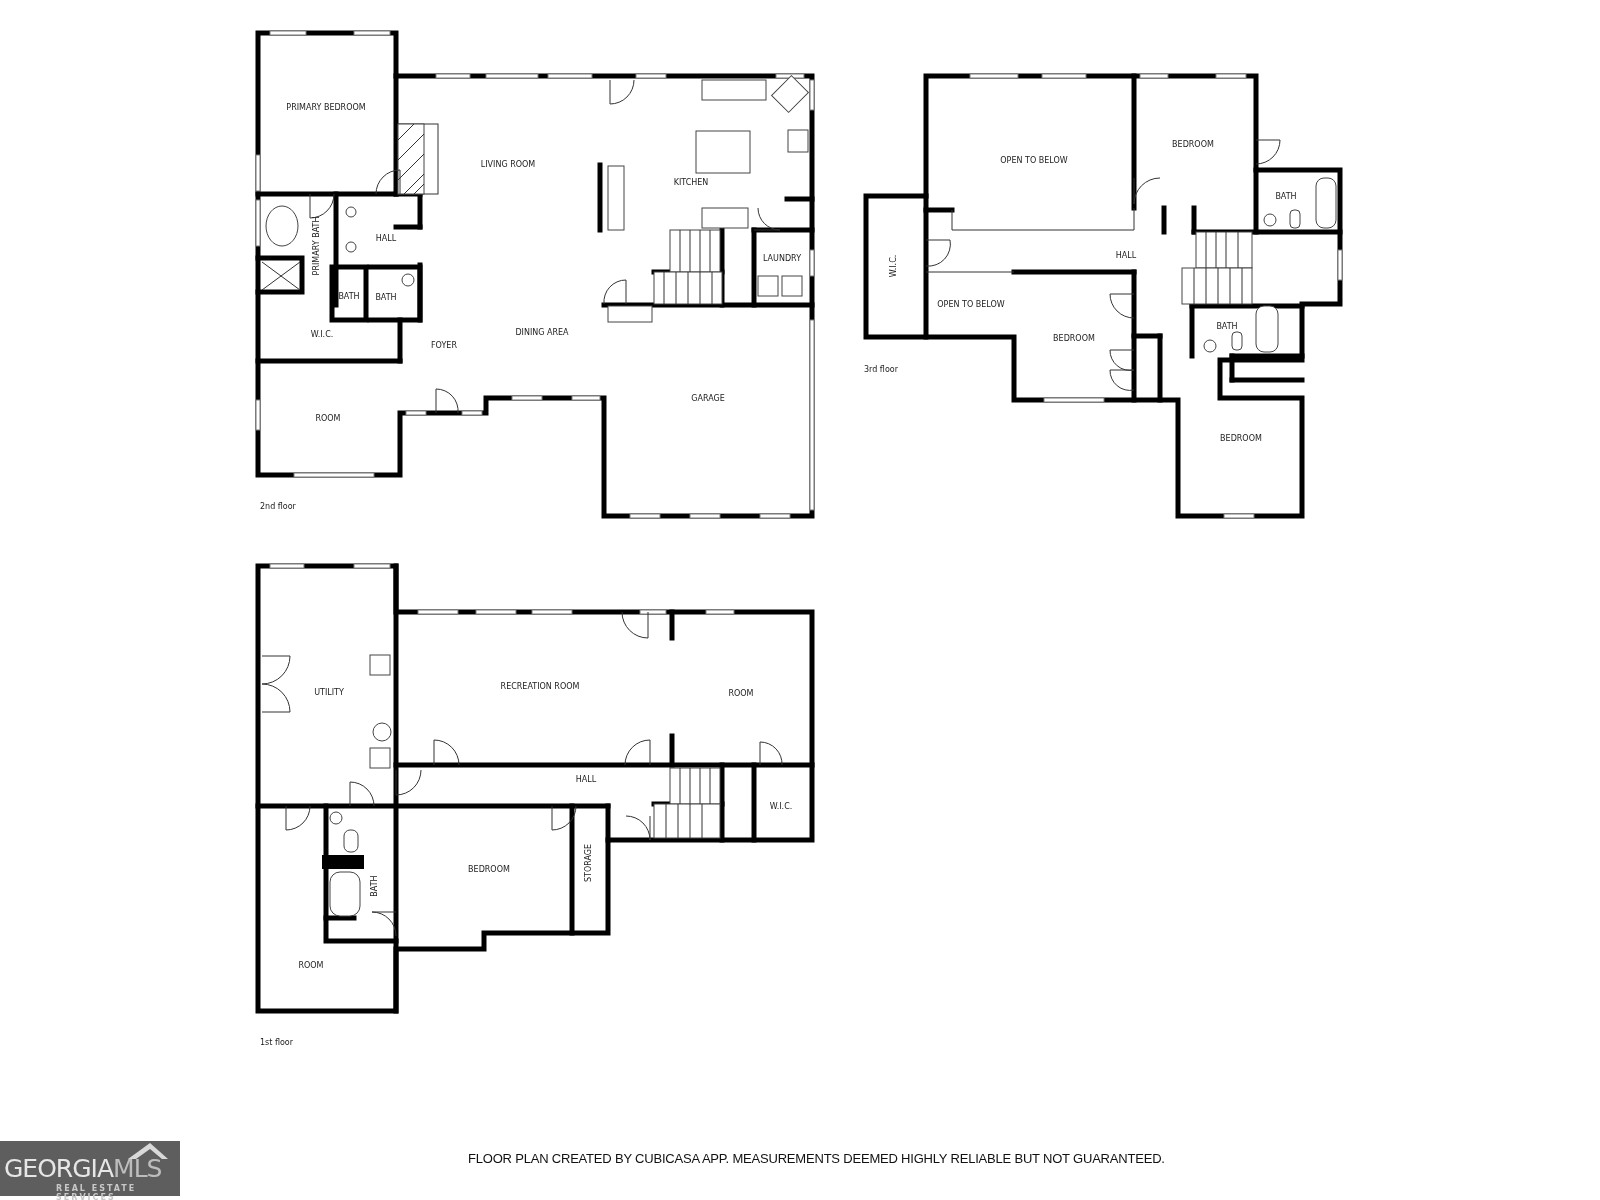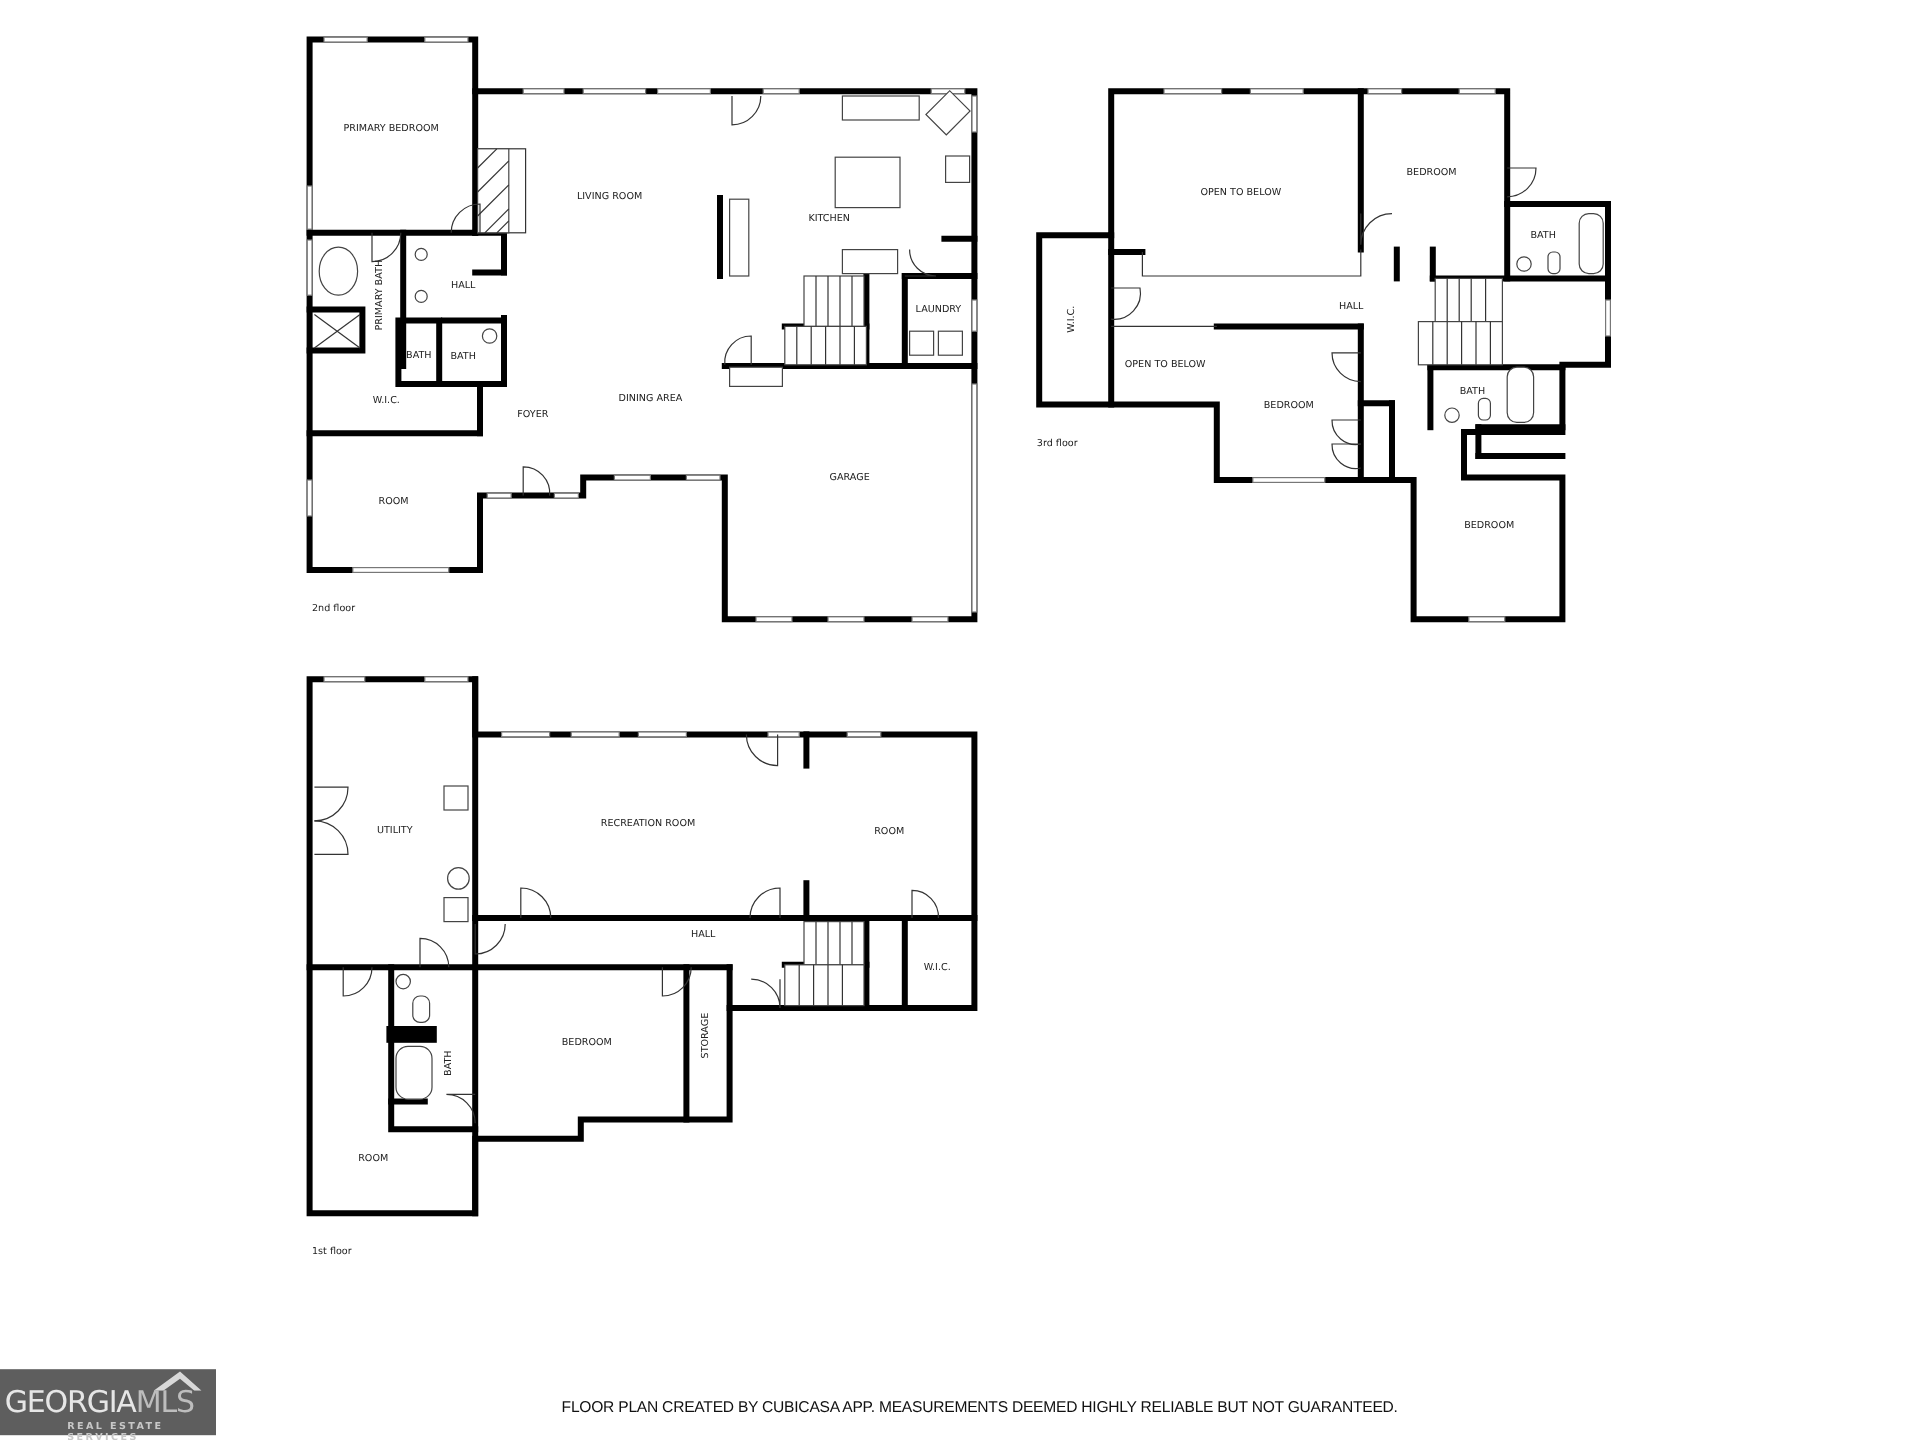--- a/index.html
+++ b/index.html
@@ -4,21 +4,21 @@
 <style>
   html, body { margin:0; padding:0; background:#ffffff; }
   body { width:1600px; height:1200px; position:relative; overflow:hidden; font-family:"Liberation Sans", sans-serif; }
   svg#plan { position:absolute; left:0; top:0; }
   .wall { fill:none; stroke:#000; stroke-width:5; stroke-linecap:square; }
   .thin { fill:none; stroke:#333; stroke-width:1; }
   .win { fill:#fff; stroke:#777; stroke-width:1; }
   .fix { fill:#fff; stroke:#444; stroke-width:1; }
   .lbl { font-family:"DejaVu Sans", sans-serif; font-size:8px; fill:#222; text-anchor:middle; dominant-baseline:middle; }
   .flr { font-family:"DejaVu Sans", sans-serif; font-size:8px; fill:#222; }
-  #disclaimer { position:absolute; left:468px; top:1151px; font-family:"Liberation Sans", sans-serif; font-size:13px; color:#111; letter-spacing:-0.2px;margin-top:14px; }
+  #disclaimer { position:absolute; left:468px; top:1151px; font-family:"Liberation Sans", sans-serif; font-size:13px; color:#111; letter-spacing:-0.2px; }
   #logo { position:absolute; left:0; top:1141px; width:180px; height:55px; background:#5e5e5e; }
   #logo .name { position:absolute; left:4px; top:13px; font-family:"DejaVu Sans", sans-serif; font-size:25px; color:#e6e6e6; letter-spacing:-1px; }
   #logo .name .mls { color:#bdbdbd; font-weight:normal; }
   #logo .sub { position:absolute; left:26px; top:43px; font-family:"DejaVu Sans", sans-serif; font-size:8px; font-weight:bold; color:#c8c8c8; letter-spacing:2px;padding-left:30px; }
   #logo .roof { position:absolute; left:128px; top:0px; }
 </style>
 </head>
 <body>
 
 <svg id="plan" width="1600" height="1200" viewBox="0 0 1600 1200">

